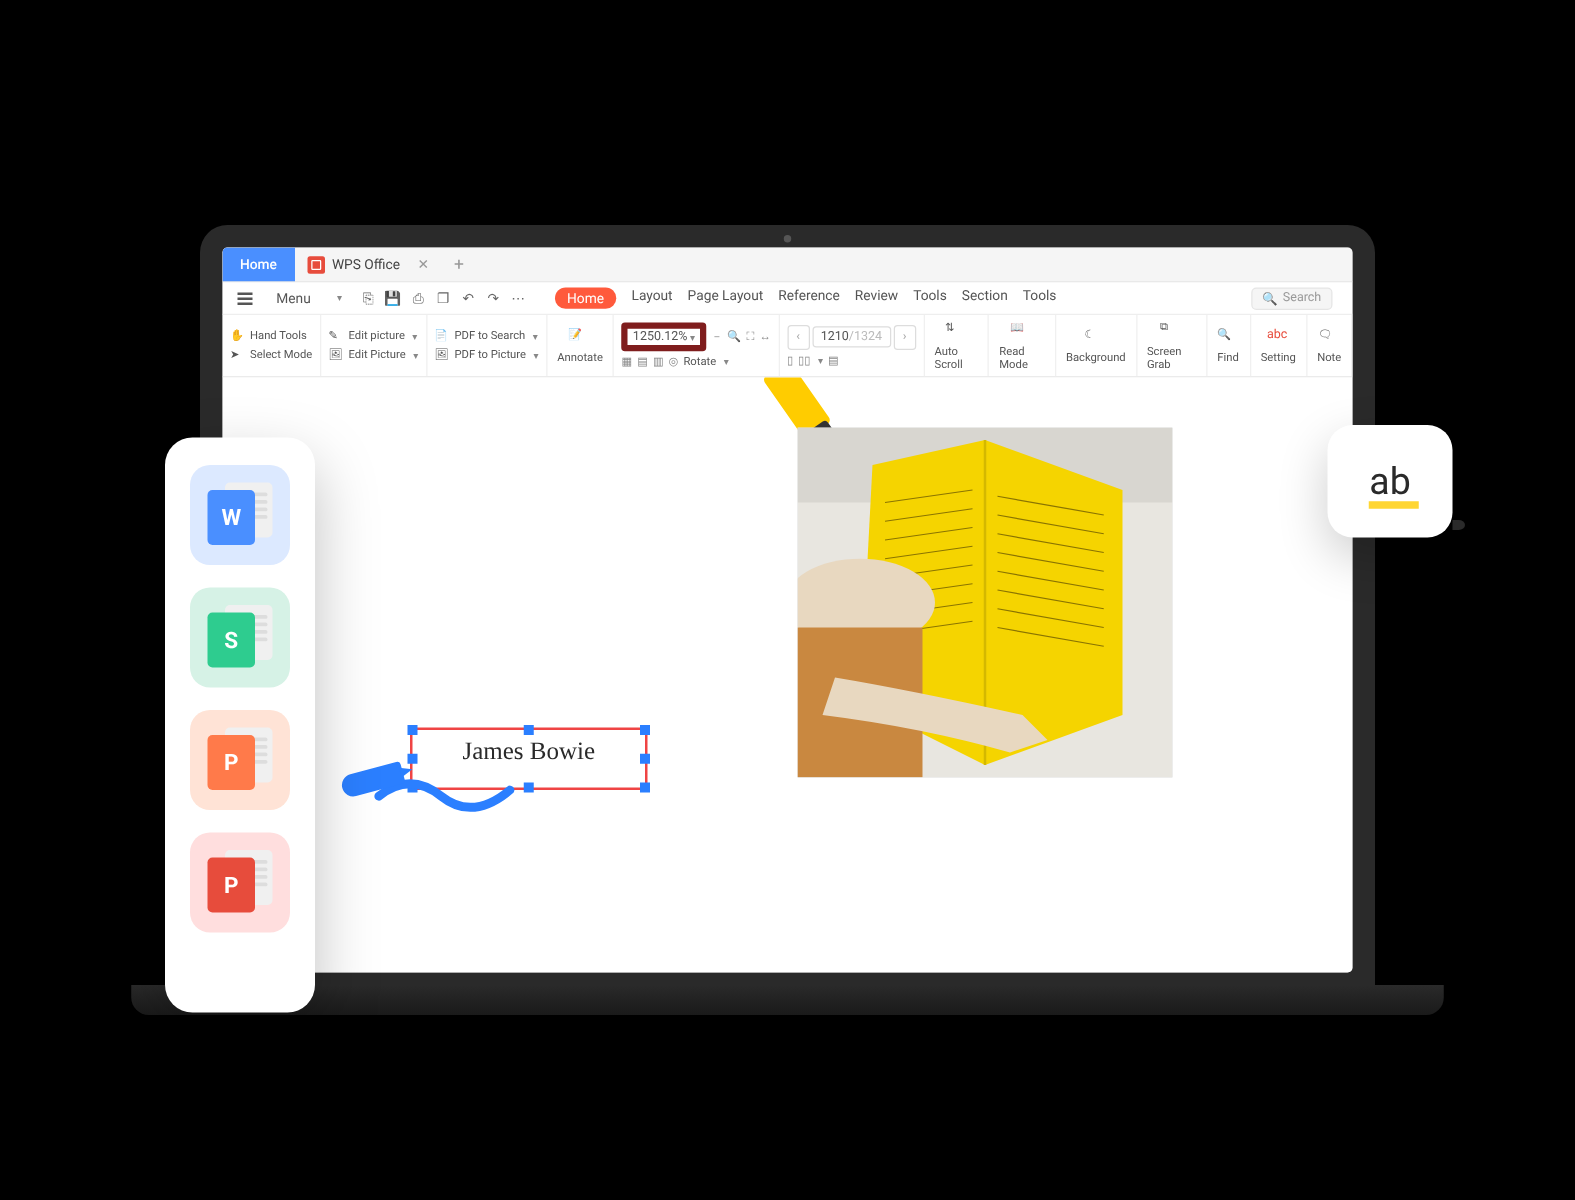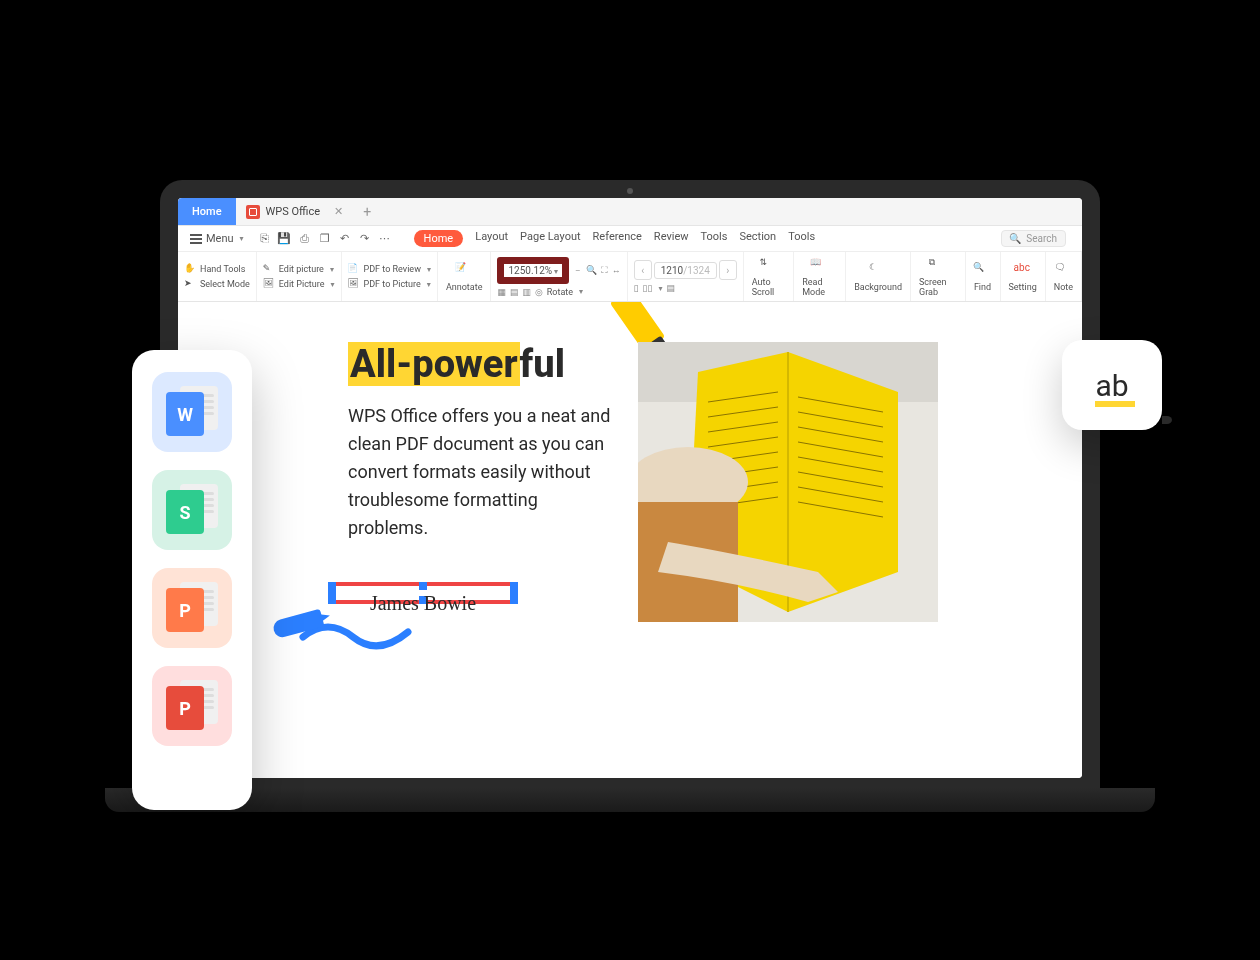--- a/index.html
+++ b/index.html
@@ -9,46 +9,46 @@
 .laptop-base{position:absolute;left:105px;top:788px;width:1050px;height:24px;background:linear-gradient(#2a2a2a,#1a1a1a);border-radius:0 0 14px 14px}
 .screen{width:904px;height:580px;background:#fff;border-radius:4px;overflow:hidden;display:flex;flex-direction:column}
 .titlebar{display:flex;align-items:center;height:28px;background:#f5f5f5;border-bottom:1px solid #e5e5e5;font-size:11px}
 .tab-home{background:#4a8fff;color:#fff;padding:0 14px;height:100%;display:flex;align-items:center;font-weight:500}
 .tab-doc{display:flex;align-items:center;padding:0 10px;gap:6px;color:#444}
 .doc-icon{width:14px;height:14px;background:#e74c3c;border-radius:2px;position:relative}
 .doc-icon::after{content:"";position:absolute;inset:3px;border:1px solid #fff;border-radius:1px}
 .tab-close{color:#999;margin-left:8px;cursor:pointer}
 .tab-add{color:#999;margin-left:10px;font-size:14px;cursor:pointer}
 .menubar{display:flex;align-items:center;height:26px;background:#fff;border-bottom:1px solid #eee;font-size:11px;padding:0 6px;gap:4px}
-.menu-btn{display:flex;align-items:center;gap:4px;padding:2px 6px;color:#555;cursor:pointer}
+.menu-btn{display:flex;align-items:center;gap:19px;padding:2px 6px;color:#555;cursor:pointer}
 .hamburger{display:inline-block;width:12px}
 .hamburger::before{content:"";display:block;width:12px;height:2px;background:#555;box-shadow:0 4px 0 #555,0 -4px 0 #555}
 .qat{display:flex;gap:6px;margin-left:4px}
 .qat-icon{width:14px;height:14px;display:inline-flex;align-items:center;justify-content:center;color:#666;font-size:11px}
 .ribbon-tabs{display:flex;gap:12px;margin-left:18px;font-size:11px;color:#555}
 .ribbon-tab{cursor:pointer}
 .ribbon-tab.active{background:#ff5a3c;color:#fff;padding:2px 10px;border-radius:10px}
 .search-box{margin-left:auto;margin-right:10px;display:flex;align-items:center;gap:4px;background:#f5f5f5;border:1px solid #e5e5e5;border-radius:4px;padding:2px 8px;font-size:10px;color:#999}
 .toolbar{display:flex;align-items:stretch;height:50px;background:#fff;border-bottom:1px solid #e5e5e5;font-size:9px;color:#555}
 .tool-col{display:flex;flex-direction:column;justify-content:center;padding:0 6px;gap:3px;border-right:1px solid #f0f0f0}
 .tool-row{display:flex;align-items:center;gap:4px;white-space:nowrap}
 .tool-icn{width:12px;height:12px;display:inline-block;position:relative;flex-shrink:0}
 .tool-big{display:flex;flex-direction:column;align-items:center;justify-content:center;padding:0 8px;gap:2px;border-right:1px solid #f0f0f0;cursor:pointer}
 .tool-big-icn{width:18px;height:18px;position:relative}
-.zoom-box{display:flex;align-items:flex-end;border:7px solid #7f1d1d;border-radius:3px;padding:1px 4px;font-size:10px;background:#fff}
+.zoom-box{display:flex;align-items:flex-end;border:5px solid #7f1d1d;border-radius:3px;padding:1px 4px;font-size:10px;background:#fff}
 .page-box{display:flex;align-items:center;gap:2px}
 .page-input{border:1px solid #ddd;border-radius:3px;padding:2px 6px;font-size:10px;background:#fff;display:flex;}
 .page-total{color:#bbb}
 .nav-btn{width:18px;height:20px;border:1px solid #ddd;border-radius:3px;display:flex;align-items:center;justify-content:center;color:#aaa;font-size:10px;background:#fff}
 .canvas{flex:1;background:#fff;position:relative;overflow:hidden}
 .headline{position:absolute;left:170px;top:40px;font-size:38px;font-weight:800;color:#2a2a2a;font-family:"Segoe UI",sans-serif}
 .headline .hl-mark{background:#ffd633;padding:0 2px}
 .bodytext{position:absolute;left:170px;top:100px;width:270px;font-size:18px;line-height:1.55;color:#2a2a2a}
 .photo{position:absolute;left:460px;top:40px;width:300px;height:280px;overflow:hidden;background:#ddd}
-.sig-box{position:absolute;left:150px;top:280px;width:190px;height:22px;border:4px solid #ef4444}
+.sig-box{position:absolute;left:150px;top:280px;width:190px;height:50px;border:2px solid #ef4444}
 .sig-box .handle{position:absolute;width:8px;height:8px;background:#2b7fff}
 .sig-text{position:absolute;left:0;right:0;top:6px;text-align:center;font-family:"Brush Script MT",cursive;font-size:20px;color:#2a2a2a}
 .squiggle{position:absolute;left:120px;top:310px;width:120px;height:40px}
 .pen{position:absolute;left:95px;top:313px;width:50px;height:18px;background:#2b7fff;border-radius:9px 3px 3px 9px;transform:rotate(-15deg)}
 .pen::after{content:"";position:absolute;right:-8px;top:5px;width:0;height:0;border-left:10px solid #2b7fff;border-top:4px solid transparent;border-bottom:4px solid transparent}
 .highlighter{position:absolute;left:410px;top:-20px;width:90px;height:70px;transform:rotate(55deg)}
 .hl-body{width:60px;height:26px;background:#ffcc00;border-radius:4px;position:absolute;top:20px;left:20px}
 .hl-cap{width:20px;height:20px;background:#333;border-radius:3px;position:absolute;top:23px;left:76px}
 .side-panel{position:absolute;left:132px;top:350px;width:120px;height:460px;background:#fff;border-radius:22px;box-shadow:0 20px 50px rgba(0,0,0,.25);display:flex;flex-direction:column;align-items:center;padding:22px 0;gap:18px}
 .app-tile{width:80px;height:80px;border-radius:16px;display:flex;align-items:center;justify-content:center;position:relative}
@@ -137,21 +137,21 @@
           </div>
         <div class="tool-row">
             <span class="tool-icn">🖼</span>
             <span>Edit Picture</span>
             <span class="caret">▾</span>
           </div>
       </div>
       <div class="tool-col">
         <div class="tool-row">
             <span class="tool-icn">📄</span>
-            <span>PDF to Review</span>
+            <span>PDF to Search</span>
             <span class="caret">▾</span>
           </div>
         <div class="tool-row">
             <span class="tool-icn">🖼</span>
             <span>PDF to Picture</span>
             <span class="caret">▾</span>
           </div>
       </div>
       <div class="tool-big">
         <span class="tool-big-icn">📝</span>
@@ -217,28 +217,24 @@
           <span class="tool-big-icn" style="color:#e74c3c;font-size:10px;font-weight:400">abc</span>
           <span>Setting</span>
         </div>
       <div class="tool-big">
           <span class="tool-big-icn">🗨</span>
           <span>Note</span>
         </div>
     </div>
 
     <div class="canvas">
-      <div class="headline">
-        <span class="hl-mark">All-power</span><span>ful</span>
-      </div>
       <div class="highlighter">
         <div class="hl-body"></div>
           <div class="hl-cap"></div>
       </div>
-      <div class="bodytext">WPS Office offers you a neat and clean PDF document as you can convert formats easily without troublesome formatting problems.</div>
       <div class="photo">
         <svg viewBox="0 0 300 280" width="300" height="280">
           <rect width="300" height="280" fill="#e8e6e0"></rect>
           <rect x="0" y="0" width="300" height="60" fill="#d8d6d0"></rect>
           <path d="M60 30 L150 10 L260 50 L260 230 L150 270 L50 220 Z" fill="#f5d400"></path>
           <path d="M150 10 L150 270" stroke="#d4b800" stroke-width="2"></path>
           <g stroke="#8a7400" stroke-width="1">
             <line x1="70" y1="60" x2="140" y2="50"></line>
               <line x1="70" y1="75" x2="140" y2="65"></line>
             <line x1="70" y1="90" x2="140" y2="80"></line>

